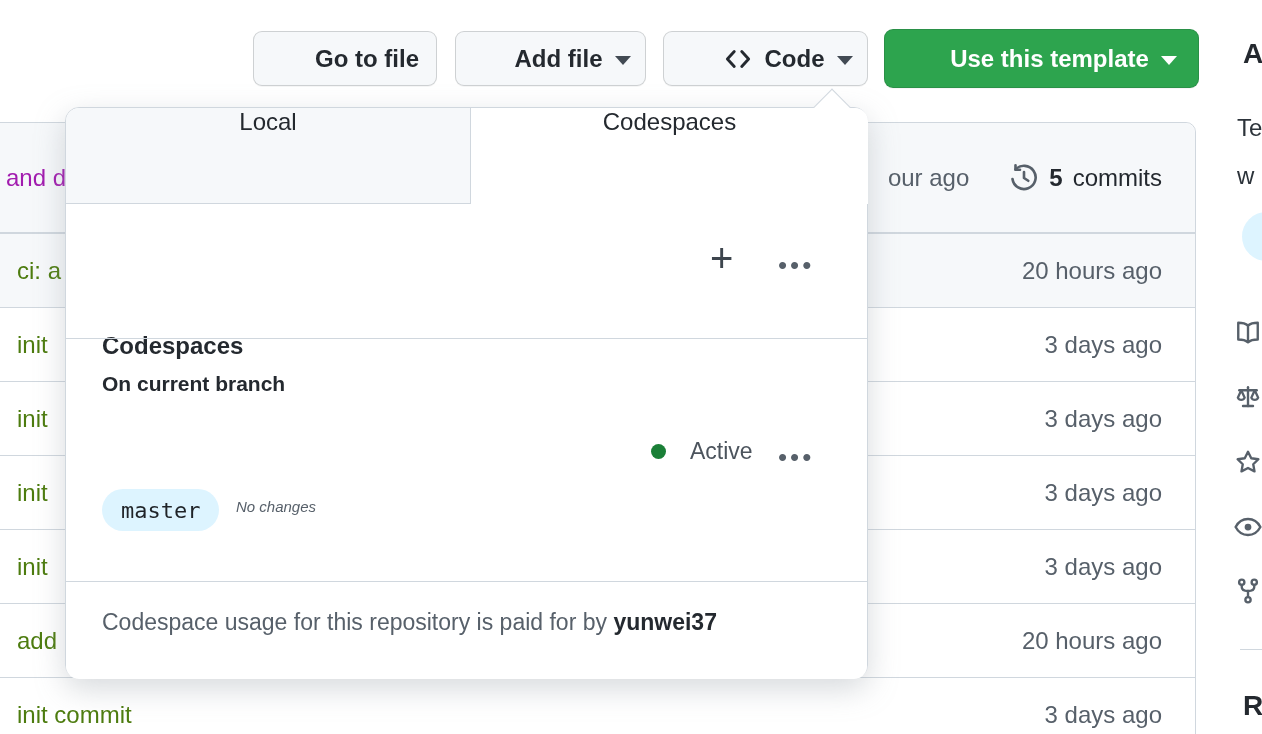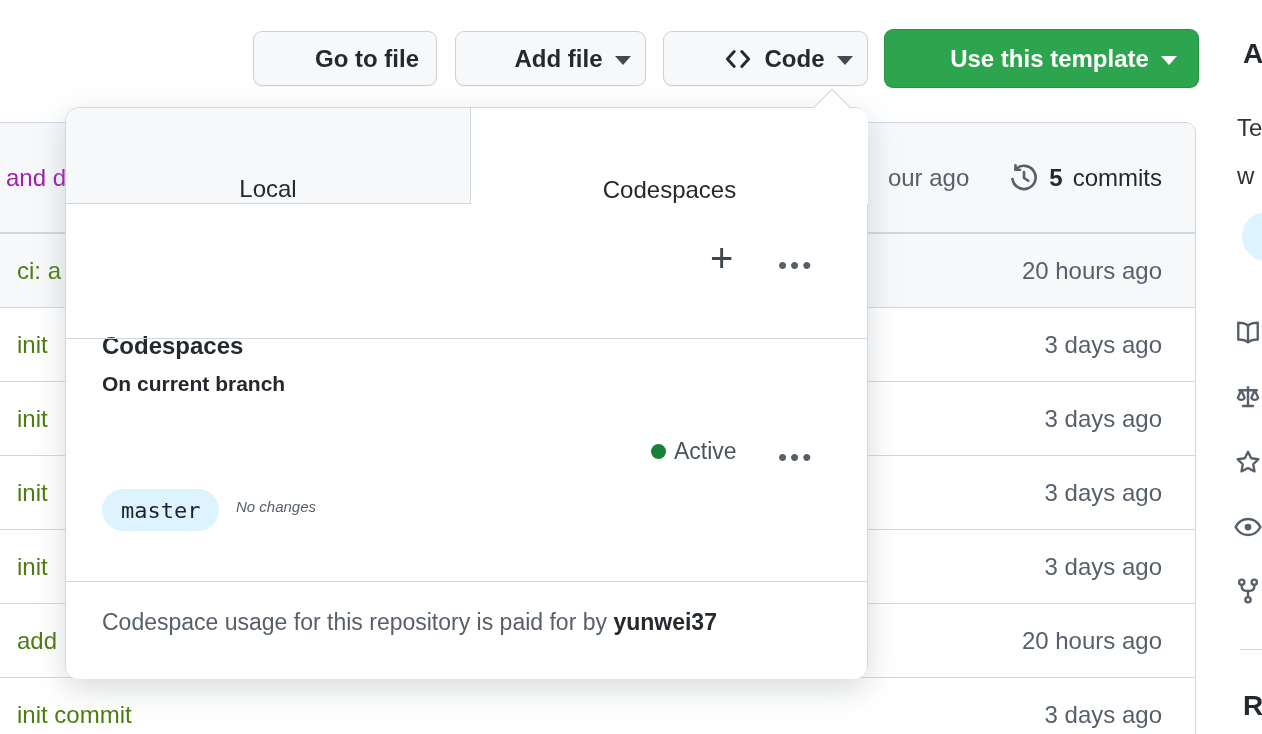--- a/index.html
+++ b/index.html
@@ -56,36 +56,36 @@
   .releases-h { position:absolute; left:10px; top:690px; font-size:28px; font-weight:700; }
 
   
   .popover { position:absolute; left:65px; top:107px; width:803px; height:572px; z-index:20;
     background:#fff; border:1px solid #d0d7de; border-radius:14px;
     box-shadow:0 10px 30px rgba(140,149,159,0.35); }
   .popover-caret { position:absolute; left:753px; top:-14px; width:26px; height:26px;
     background:#fff; border-top:1px solid #d0d7de; border-left:1px solid #d0d7de;
     transform:rotate(45deg); }
   .tabbar { position:absolute; left:0; top:0; width:100%; height:96px; display:flex; }
-  .tab { flex:none; display:flex; align-items:flex-end; justify-content:center;
+  .tab { flex:none; display:flex; align-items:flex-start; justify-content:center;
     font-size:24px; color:#24292f; cursor:pointer; }
   .tab-local { width:405px; background:#f6f8fa; border-right:1px solid #d0d7de;
     border-bottom:1px solid #d0d7de; border-radius:13px 0 0 0; }
   .tab-codespaces { width:397px; background:#fff; border-radius:0 13px 0 0; }
   .pop-title { position:absolute; left:36px; top:228px; transform:translateY(-100%);
     top:252px; font-size:24px; font-weight:700; }
   .pop-sub { position:absolute; left:36px; top:272px; font-size:23px; color:#57606a; }
   .iconbtn { position:absolute; color:#3d454d; cursor:pointer; background:none; border:none; }
   .plus-btn { left:644px; top:130px; font-size:40px; font-weight:300; line-height:1; color:#3d454d; }
   .kebab { font-size:26px; letter-spacing:3px; color:#57606a; }
   .kebab-1 { left:712px; top:142px; }
   .divider-1 { position:absolute; left:0; top:230px; width:100%; border-top:1px solid #d0d7de; }
   .section-label { position:absolute; left:36px; top:264px; font-size:21px; font-weight:600; color:#24292f; }
   .cs-name { position:absolute; left:36px; top:326px; font-size:24px; font-weight:700; }
-  .cs-status { position:absolute; left:585px; top:330px; display:flex; align-items:center; gap:8px; }
+  .cs-status { position:absolute; left:585px; top:330px; display:flex; align-items:center; gap:24px; }
   .status-dot { width:15px; height:15px; border-radius:50%; background:#1a7f37; }
   .status-text { font-size:23px; color:#4c545d; }
   .kebab-2 { left:712px; top:334px; }
   .branch-pill { position:absolute; left:36px; top:381px; height:42px; padding:0 19px;
     display:flex; align-items:center; background:#ddf4ff; border-radius:21px;
     font-family:"DejaVu Sans Mono", monospace; font-size:22px; color:#1f2328; }
   .no-changes { position:absolute; left:153px; top:390px; font-size:15px; font-style:italic; color:#57606a;margin-left:17px; }
   .pop-footer { position:absolute; left:0; top:473px; width:100%; height:98px;
     border-top:1px solid #d0d7de; border-radius:0 0 13px 13px; background:#fff;
     padding:27px 36px 0 36px; font-size:23px; color:#57606a; }

